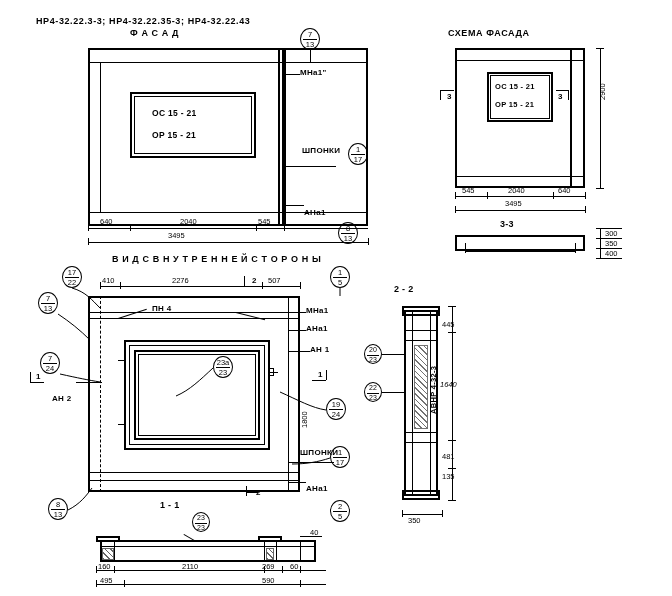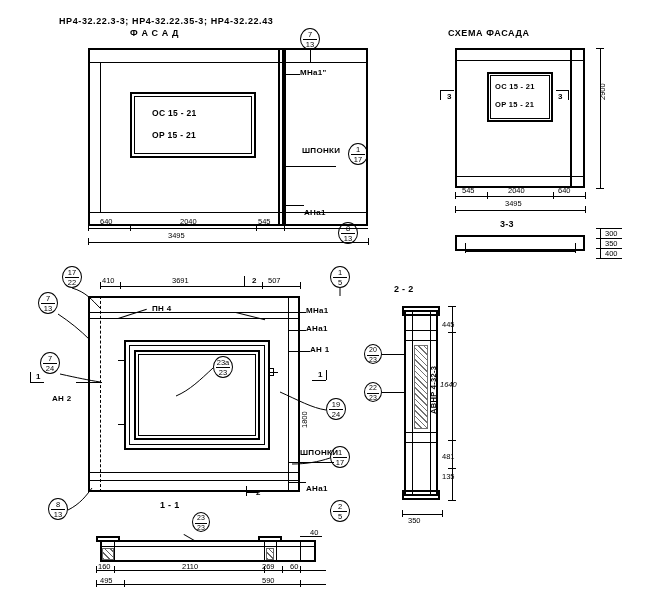--- a/index.html
+++ b/index.html
@@ -28,21 +28,21 @@
   .dim{position:absolute;font-size:7.5px;}
   .tick{position:absolute;width:1px;height:7px;background:#000;}
   svg{position:absolute;left:0;top:0;overflow:visible;}
   .hatch{background:repeating-linear-gradient(45deg,#000 0 1px,transparent 1px 4px);}
 </style>
 </head>
 <body>
 
 <div class="sheet">
 
-  <div class="lbl title" style="left:36px;top:16px;margin-left:23px;">НР4-32.22.3-3; НР4-32.22.35-3; НР4-32.22.43</div>
+  <div class="lbl title" style="left:36px;top:16px;">НР4-32.22.3-3; НР4-32.22.35-3; НР4-32.22.43</div>
   <div class="lbl title" style="left:130px;top:28px;">Ф А С А Д</div>
 
   <div class="box2" style="left:88px;top:48px;width:196px;height:178px;"></div>
   <div class="box2" style="left:284px;top:48px;width:84px;height:178px;"></div>
   <div class="ln v2" style="left:278px;top:48px;height:178px;"></div>
   <div class="ln h" style="left:88px;top:62px;width:280px;"></div>
   <div class="ln h" style="left:88px;top:212px;width:280px;"></div>
   <div class="ln v" style="left:100px;top:62px;height:150px;"></div>
 
   <div class="box2" style="left:130px;top:92px;width:126px;height:66px;"></div>
@@ -131,28 +131,29 @@
   <div class="ln v" style="left:575px;top:243px;height:10px;"></div>
   <div class="ln v" style="left:600px;top:228px;height:30px;"></div>
   <div class="ln h" style="left:596px;top:228px;width:26px;"></div>
   <div class="ln h" style="left:596px;top:238px;width:26px;"></div>
   <div class="ln h" style="left:596px;top:248px;width:26px;"></div>
   <div class="ln h" style="left:596px;top:258px;width:26px;"></div>
   <div class="dim" style="left:605px;top:229px;">300</div>
   <div class="dim" style="left:605px;top:239px;">350</div>
   <div class="dim" style="left:605px;top:249px;">400</div>
 
+  <div class="lbl title" style="left:112px;top:254px;">В И Д  С  В Н У Т Р Е Н Н Е Й  С Т О Р О Н Ы</div>
 
   <div class="ln h" style="left:100px;top:286px;width:200px;"></div>
   <div class="tick" style="left:100px;top:282px;"></div>
   <div class="tick" style="left:120px;top:282px;"></div>
   <div class="tick" style="left:262px;top:282px;"></div>
   <div class="tick" style="left:300px;top:282px;"></div>
   <div class="dim" style="left:102px;top:276px;">410</div>
-  <div class="dim" style="left:172px;top:276px;">3691</div>
+  <div class="dim" style="left:172px;top:276px;">2276</div>
   <div class="dim" style="left:268px;top:276px;">507</div>
 
   <div class="box2" style="left:88px;top:296px;width:212px;height:196px;"></div>
   <div class="ln h" style="left:88px;top:312px;width:212px;"></div>
   <div class="ln h" style="left:88px;top:318px;width:212px;"></div>
   <div class="ln h" style="left:88px;top:480px;width:212px;"></div>
   <div class="ln h" style="left:88px;top:472px;width:212px;"></div>
   <div class="ln v" style="left:100px;top:296px;height:196px;border-left:1px dashed #000;background:none;width:0;"></div>
   <div class="ln v" style="left:288px;top:296px;height:196px;"></div>
 

